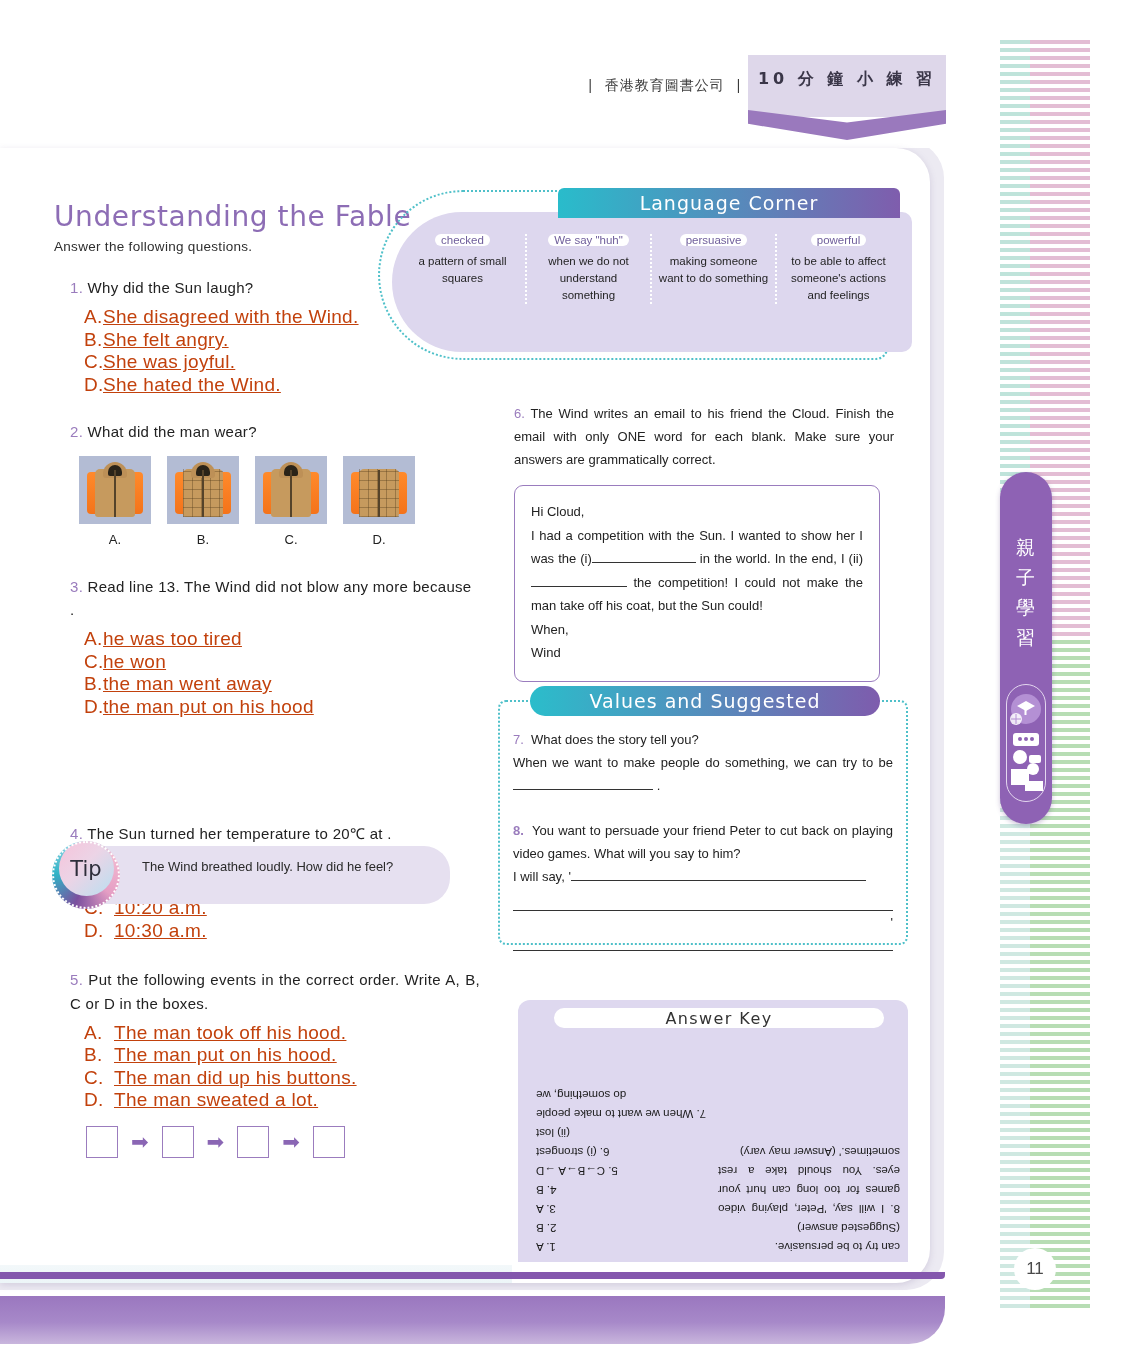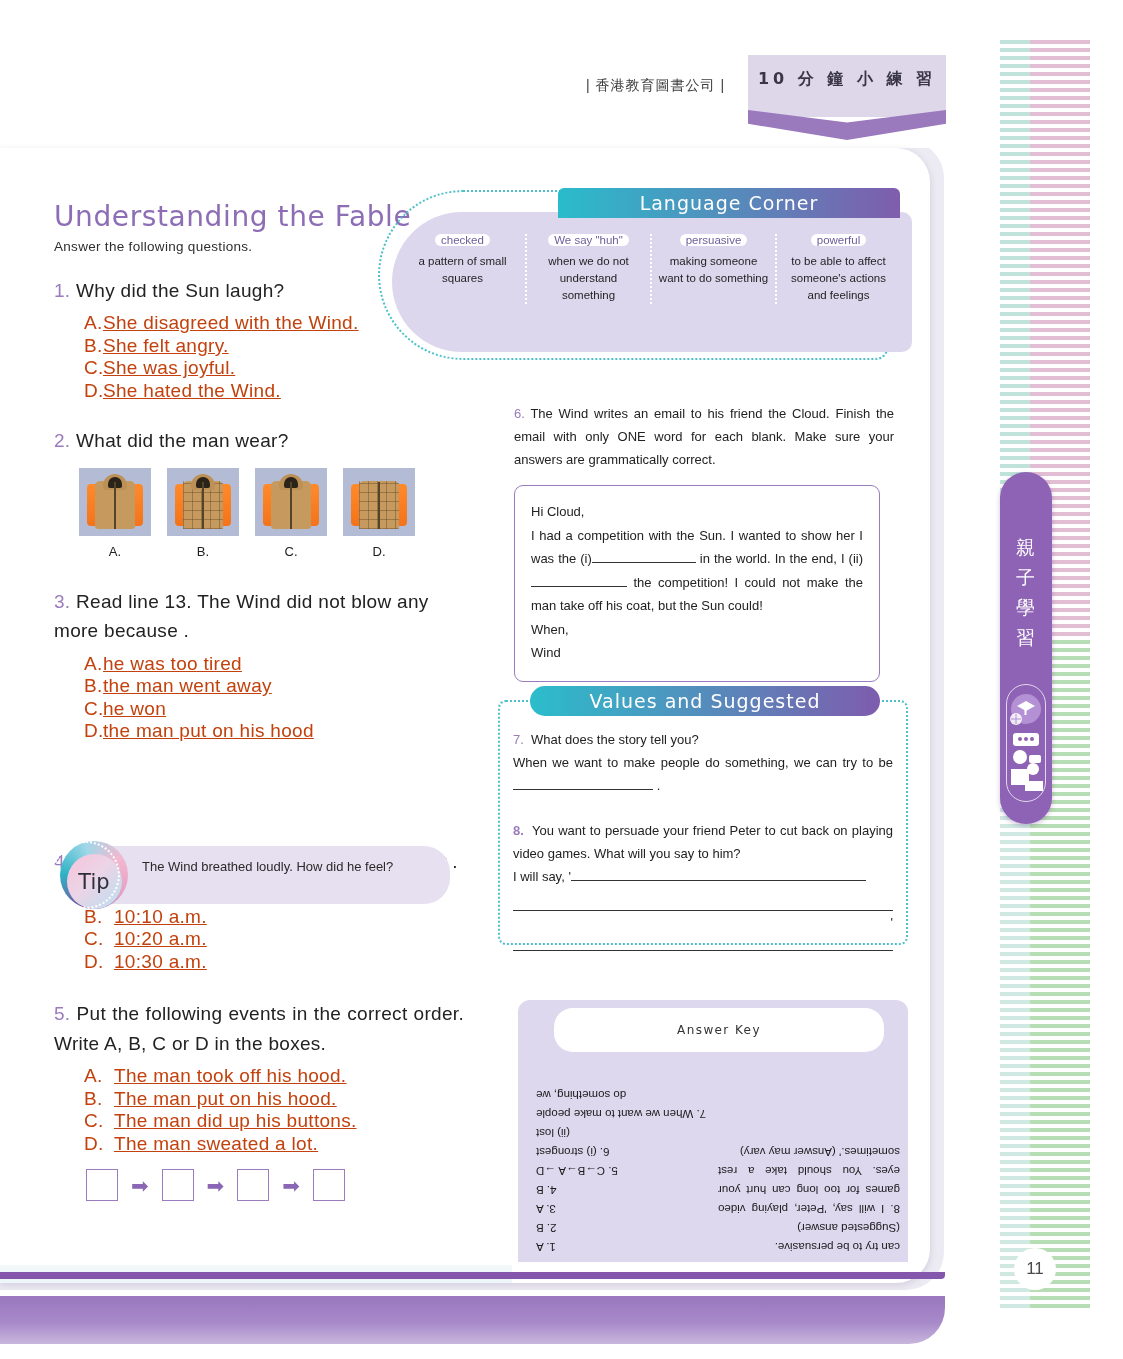--- a/index.html
+++ b/index.html
@@ -37,21 +37,21 @@
   .bottom-band {
     position: absolute; left: 0; top: 1296px; width: 945px; height: 48px;
     background: linear-gradient(180deg,#9a77bf 0%, #a789c9 55%, #c9b6dd 100%);
     border-bottom-right-radius: 36px;
   }
 
   
   .hk-imprint {
     position: absolute; left: 586px; top: 77px;
     font-size: 14px; color: #3b3b3b; letter-spacing: 1px;
-    font-family: Liberation Sans, sans-serif;
+    font-family: Liberation Mono, monospace;
   }
   .banner {
     position: absolute; left: 748px; top: 55px; width: 198px; height: 84px;
   }
   .banner-body {
     position: absolute; left: 0; top: 0; width: 198px; height: 62px;
     background: #ded7ea;
   }
   .banner-text {
     position: absolute; left: 0; top: 0; width: 198px; height: 48px;
@@ -114,21 +114,21 @@
 
   
   .lcol { position: absolute; left: 54px; top: 52px; width: 420px; }
   .section-title {
     font-size: 28px; color: #8d6db5; letter-spacing: .6px;
     font-family: "DejaVu Sans", sans-serif; margin-bottom: 6px;
   }
   .lead { font-size: 13.5px; color: #2e2e2e; letter-spacing: .3px; }
 
   .q { margin-top: 22px; }
-  .q-head { font-size: 19px; color: #222; letter-spacing: .3px; line-height: 1.55; }
+  .q-head { font-size: 15px; color: #222; letter-spacing: .3px; line-height: 1.55; margin-left: 16px; }
   .q-num { color: #9a7cbd; }
   .q-num.bold { font-weight: bold; }
   .opts { margin-top: 7px; padding-left: 30px; }
   .opt { font-size: 19px; color: #c2410c; line-height: 22.5px; letter-spacing: .3px; text-decoration: underline; }
   .opt .ol { display: inline-block; width: 19px; }
   .opt.wide .ol { width: 30px; }
 
   
   .coats { display: flex; gap: 16px; margin-top: 12px; padding-left: 25px; }
   .coat-cell { width: 72px; }
@@ -170,24 +170,24 @@
   .tipwrap { position: absolute; left: 52px; top: 698px; width: 398px; height: 58px; }
   .tip-panel {
     position: absolute; left: 38px; top: 0; width: 360px; height: 58px;
     background: #e6e0f0; border-radius: 0 26px 26px 0;
   }
   .tip-text {
     position: absolute; left: 90px; top: 10px; width: 268px;
     font-size: 13px; color: #2a2a2a; line-height: 21px; text-align: justify;
   }
   .tip-circle {
-    position: absolute; left: 8px; top: -5px; width: 68px; height: 68px;
+    position: absolute; left: 0; top: -5px; width: 68px; height: 68px;
     border-radius: 50%;
     background: conic-gradient(from 200deg,#7b4f9e,#2fb3c6,#9fd8e8,#f2b9d0,#e59ec4,#7b4f9e);
-    display: flex; align-items: flex-end; justify-content: center;
+    display: flex; align-items: flex-start; justify-content: center;
   }
   .tip-circle-inner {
     width: 55px; height: 55px; border-radius: 50%;
     background: linear-gradient(135deg,#f6c3da 0%, #ecd4e6 45%, #b9dff0 100%);
     display: flex; align-items: center; justify-content: center;
     font-size: 21px; color: #2e2e3a; font-family: "DejaVu Sans", sans-serif;
   }
   .tip-dots {
     position: absolute; left: 0; top: -5px; width: 68px; height: 68px;
     border-radius: 50%;
@@ -260,24 +260,24 @@
   .va-body { position: absolute; left: 15px; top: 28px; width: 380px; }
   .va-line { font-size: 13px; line-height: 23px; color: #222; text-align: justify; }
   .wl { display:block; border-bottom: 1.2px solid #333; height: 23px; }
 
   .ak-wrap { position: absolute; left: 518px; top: 1000px; width: 390px; height: 262px; }
   .ak-panel {
     position: absolute; inset: 0; background: #ded8ef;
     border-radius: 12px 12px 0 0;
   }
   .ak-title {
-    position: absolute; left: 36px; top: 8px; width: 330px; height: 44px;
+    position: absolute; left: 36px; top: 8px; width: 330px; height: 20px;
     background: #fff; border-radius: 19px;
     display: flex; align-items: center; justify-content: center;
-    font-size: 12px; color: #333; letter-spacing: 1.4px;
+    font-size: 16px; color: #333; letter-spacing: 1.4px;
     font-family: "DejaVu Sans", sans-serif;
   }
   .ak-cols {
     position: absolute; left: 8px; top: 56px; width: 374px; height: 200px;
     transform: rotate(180deg);
     display: flex; gap: 10px;
   }
   .ak-col { font-size: 11.5px; color: #1a1a1a; line-height: 19px; }
   .ak-col.left { width: 182px; text-align: justify; }
   .ak-col.right { width: 172px; text-align: right; }
@@ -401,22 +401,22 @@
       </div>
     </div>
 
     <div class="q" style="margin-top:28px;">
       <div class="q-head">
         <span class="q-num">3.</span>
         <span>Read line 13. The Wind did not blow any more because .</span>
       </div>
       <div class="opts">
         <div class="opt"><span class="ol">A.</span><span>he was too tired</span></div>
+        <div class="opt"><span class="ol">C.</span><span>he won</span></div>
         <div class="opt"><span class="ol">B.</span><span>the man went away</span></div>
-        <div class="opt"><span class="ol">C.</span><span>he won</span></div>
         <div class="opt"><span class="ol">D.</span><span>the man put on his hood</span></div>
       </div>
     </div>
 
     <div class="q" style="margin-top:104px;">
       <div class="q-head">
         <span class="q-num">4.</span>
         <span>The Sun turned her temperature to 20℃ at .</span>
       </div>
       <div class="opts">

